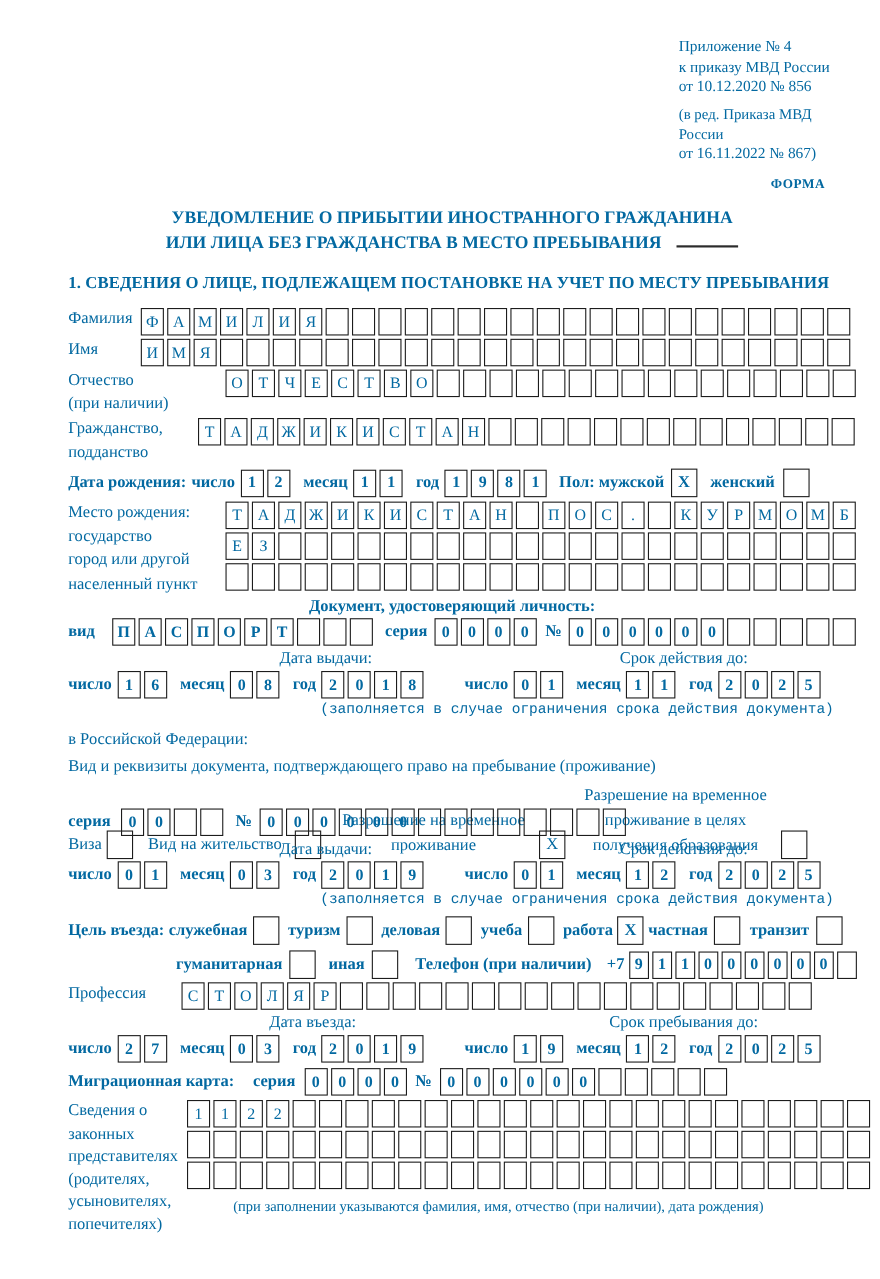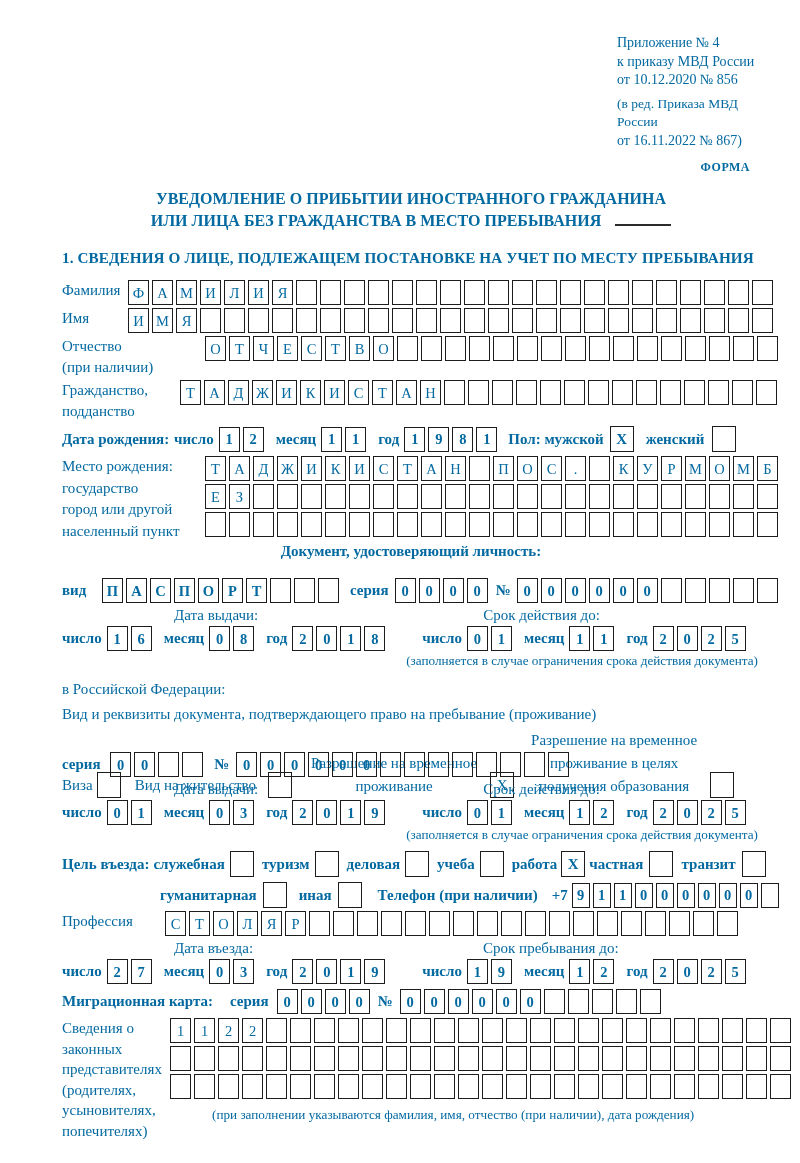--- a/index.html
+++ b/index.html
@@ -17,24 +17,24 @@
   .cells{display:inline-flex;flex-wrap:nowrap;flex:none;}
   .cell{box-sizing:border-box;flex:none;width:21px;height:25px;border:1.6px solid #1c1c1c;margin-right:3px;
         display:inline-flex;align-items:center;justify-content:center;font-size:14.5px;padding-top:1px;}
   .cells-sm .cell{width:18px;margin-right:3px;}
   .cbox{box-sizing:border-box;flex:none;width:24px;height:26px;border:1.6px solid #1c1c1c;
         display:inline-flex;align-items:center;justify-content:center;font-size:15px;}
   .cstack{display:flex;flex-direction:column;}
   .cstack .cells{margin-top:3px;}
   .cstack .cells:first-child{margin-top:0;}
   .dochead{text-align:center;font-weight:bold;font-size:15px;margin-top:1px;}
-  .dhead{display:flex;font-size:15px;margin-top:4px;}
+  .dhead{display:flex;font-size:15px;margin-top:4px;justify-content:center;}
   .dlbl{margin-right:5px;flex:none;}
   .ml{margin-left:9px;}
-  .note{font-size:13.2px;text-align:right;margin-top:2px;padding-right:2px;}
+  .note{font-size:13.2px;text-align:right;margin-top:2px;padding-right:2px;font-family:Liberation Mono, monospace;}
   .plain{margin-top:8px;line-height:25px;}
   .optrow{display:flex;align-items:flex-end;margin-top:2px;}
   .optlbl{text-align:center;line-height:23px;flex:none;}
   .inl{display:flex;align-items:center;flex-wrap:nowrap;font-weight:bold;}
   .gap4{margin-left:4px;} .gap6{margin-left:6px;} .gap8{margin-left:8px;}
   .gap10{margin-left:10px;} .gap12{margin-left:12px;} .gap14{margin-left:14px;font-family:Liberation Serif, serif;}
   .nw{white-space:nowrap;flex:none;}
 </style>
 </head>
 <body>
@@ -300,21 +300,21 @@
           <span class="cell"></span>
           <span class="cell"></span>
           <span class="cell"></span>
           <span class="cell"></span>
         </div>
     </div>
   </div>
 
   <div class="dochead">Документ, удостоверяющий личность:</div>
 
-  <div class="inl" style="margin-top:18px">
+  <div class="inl" style="margin-top:2px">
     <span class="nw" style="width:40px">вид</span>
     <span class="cells">
         <span class="cell">П</span>
         <span class="cell">А</span>
         <span class="cell">С</span>
         <span class="cell">П</span>
         <span class="cell">О</span>
         <span class="cell">Р</span>
         <span class="cell">Т</span>
         <span class="cell"></span>

